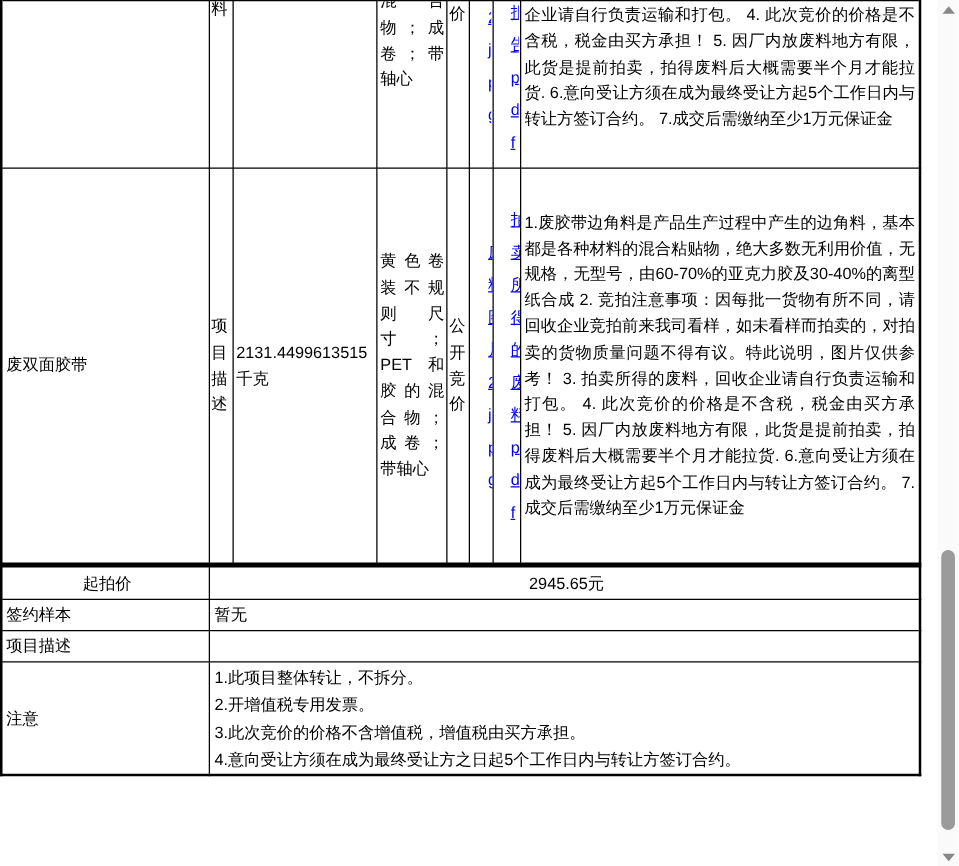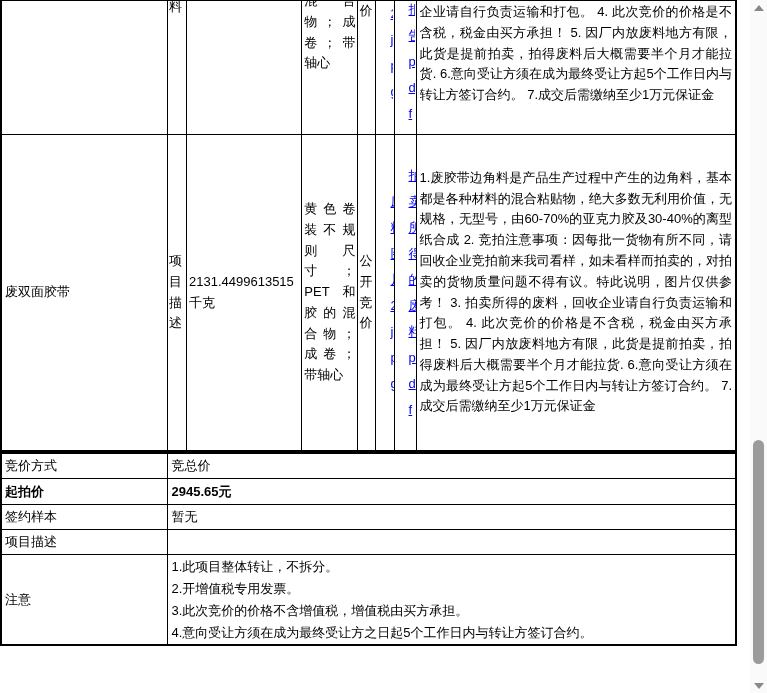--- a/index.html
+++ b/index.html
@@ -24,21 +24,21 @@
   .neg10{margin-top:-10px;}
   .neg4{margin-top:-4px;}
   a.doc-link{color:#0000EE;text-decoration:underline;cursor:pointer;}
   .linkstack{line-height:26px;word-break:break-all;display:block;padding:0 1px;margin-left:12px;}
 
   
   .info-table{border:2px solid #000;}
   .info-table td{height:24px;line-height:20px;}
   .label-cell{padding-left:3px;}
   .value-cell{padding-left:4px;}
-  .bold-row td{font-weight:bold;height:25px;}
+  .bold-row td{font-weight:normal;height:25px;text-align:center;}
   .notice-row td{height:89px;vertical-align:middle;}
   .notice-line{line-height:22px;}
 
   
   .vscroll{position:absolute;right:0;top:0;width:17px;height:693px;background:#fafafa;}
   .sb-arrow{position:absolute;left:0;width:17px;height:16px;cursor:default;}
   .sb-arrow .tri-up{position:absolute;left:4px;top:5px;width:0;height:0;
     border-left:5px solid transparent;border-right:5px solid transparent;border-bottom:6px solid #888;}
   .sb-arrow .tri-down{position:absolute;left:4px;top:6px;width:0;height:0;
     border-left:5px solid transparent;border-right:5px solid transparent;border-top:6px solid #888;}
@@ -104,24 +104,20 @@
       </tr>
     </tbody>
       </table>
 
     <table class="info-table">
       <colgroup>
           <col style="width:166px">
           <col style="width:569px">
         </colgroup>
       <tbody>
-          <tr>
-        <td class="label-cell">竞价方式</td>
-        <td class="value-cell">竞总价</td>
-      </tr>
       <tr class="bold-row">
         <td class="label-cell">起拍价</td>
         <td class="value-cell">2945.65元</td>
       </tr>
       <tr>
         <td class="label-cell">签约样本</td>
         <td class="value-cell">暂无</td>
       </tr>
       <tr>
         <td class="label-cell">项目描述</td>

